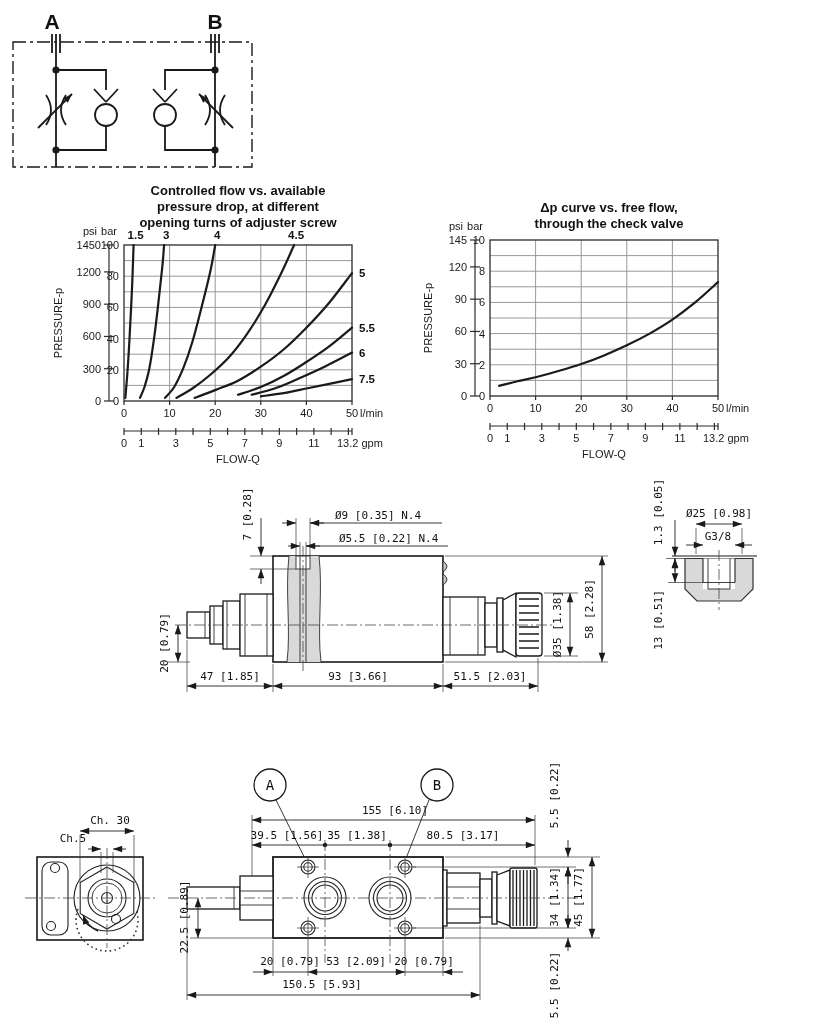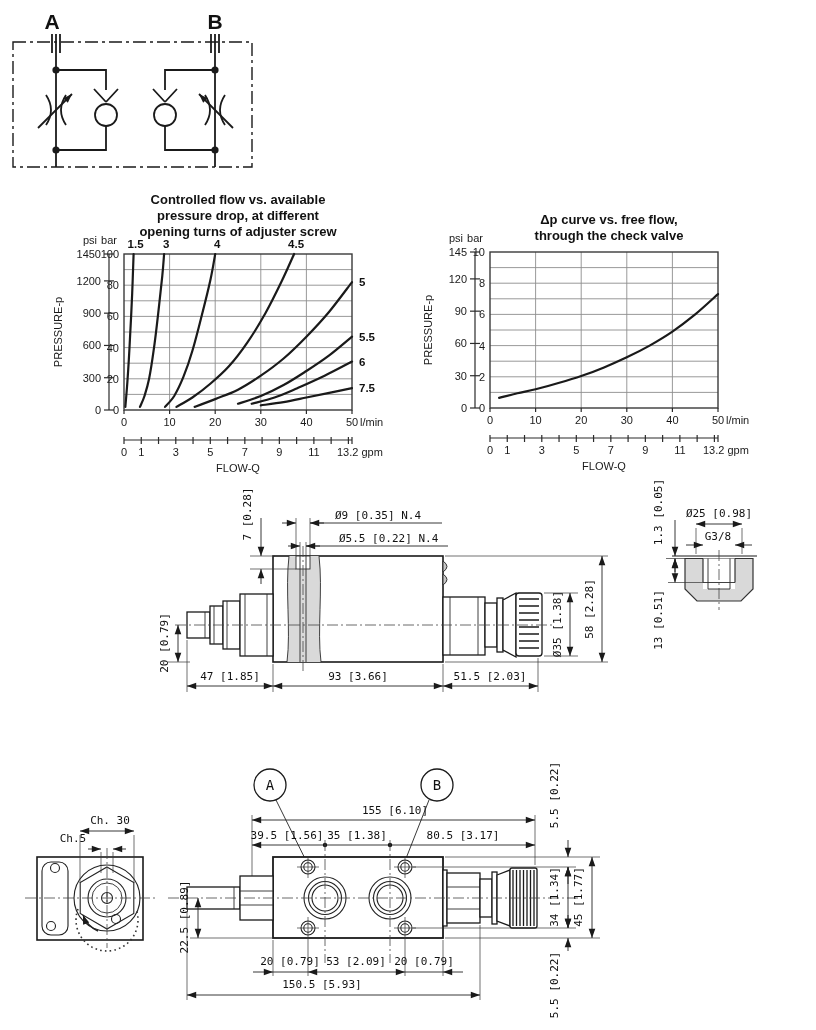--- a/index.html
+++ b/index.html
@@ -75,21 +75,21 @@
         <path class="sym" d="M217,92 Q207,107 217,122"></path>
         <line class="sym" x1="225" y1="125" x2="191" y2="91" stroke-width="1.6" marker-end="url(#arr)"></line>
         <path class="sym" d="M207,67 L157,67 L157,87"></path>
         <path class="sym" d="M145,86 L157,99 M169,86 L157,99"></path>
         <circle class="sym" cx="157" cy="112" r="11" fill="#fff"></circle>
         <path class="sym" d="M157,123 L157,147 L207,147"></path>
       </g>
     </svg>
   </div>
 
-  <div class="abs" style="left:52px;top:188px;">
+  <div class="abs" style="left:52px;top:179px;">
     <svg id="chart0" width="372" height="300">
         <text x="186" y="16" class="ct">Controlled flow vs. available</text>
         <text x="186" y="32" class="ct">pressure drop, at different</text>
         <text x="186" y="48" class="ct">opening turns of adjuster screw</text>
         <line x1="72" y1="206.4" x2="300" y2="206.4" class="grid"></line>
         <line x1="72" y1="190.8" x2="300" y2="190.8" class="grid"></line>
         <line x1="72" y1="175.2" x2="300" y2="175.2" class="grid"></line>
         <line x1="72" y1="159.6" x2="300" y2="159.6" class="grid"></line>
         <line x1="72" y1="144" x2="300" y2="144" class="grid"></line>
         <line x1="72" y1="128.4" x2="300" y2="128.4" class="grid"></line>
@@ -172,21 +172,21 @@
         <path d="M142.68,218.88C146.1,217.6,156.0,213.9,163.2,211.1C170.4,208.2,178.4,205.6,186.0,201.7C193.6,197.8,201.2,192.9,208.8,187.7C216.4,182.5,224.0,177.0,231.6,170.5C239.2,164.0,246.8,156.5,254.4,148.7C262.0,140.9,269.6,132.8,277.2,123.7C284.8,114.6,296.2,99.0,300.0,94.1" class="curve"></path>
         <text x="307" y="98.08000000000001" class="slab">5</text>
         <path d="M186,215.76C189.8,214.5,201.2,211.1,208.8,208.0C216.4,204.8,224.0,201.2,231.6,197.0C239.2,192.9,246.8,187.9,254.4,183.0C262.0,178.1,269.6,173.1,277.2,167.4C284.8,161.7,296.2,151.8,300.0,148.7" class="curve"></path>
         <text x="307" y="152.68" class="slab">5.5</text>
         <path d="M199.68,215.76C203.5,214.7,214.9,212.1,222.5,209.5C230.1,206.9,236.9,203.8,245.3,200.2C253.6,196.5,263.5,192.1,272.6,187.7C281.8,183.3,295.4,176.0,300.0,173.6" class="curve"></path>
         <text x="307" y="177.64" class="slab">6</text>
         <path d="M208.79999999999998,217.32C212.6,216.8,224.0,215.5,231.6,214.2C239.2,212.9,246.8,211.1,254.4,209.5C262.0,208.0,269.6,206.4,277.2,204.8C284.8,203.3,296.2,200.9,300.0,200.2" class="curve"></path>
         <text x="307" y="204.16" class="slab">7.5</text>
       </svg>
   </div>
-  <div class="abs" style="left:423px;top:186px;">
+  <div class="abs" style="left:423px;top:174px;">
     <svg id="chart1" width="382" height="300">
         <text x="186" y="38" class="ct">Δp curve vs. free flow,</text>
         <text x="186" y="54" class="ct">through the check valve</text>
         <line x1="67" y1="206.4" x2="295" y2="206.4" class="grid"></line>
         <line x1="67" y1="190.8" x2="295" y2="190.8" class="grid"></line>
         <line x1="67" y1="175.2" x2="295" y2="175.2" class="grid"></line>
         <line x1="67" y1="159.6" x2="295" y2="159.6" class="grid"></line>
         <line x1="67" y1="144" x2="295" y2="144" class="grid"></line>
         <line x1="67" y1="128.4" x2="295" y2="128.4" class="grid"></line>
         <line x1="67" y1="112.80000000000001" x2="295" y2="112.80000000000001" class="grid"></line>

